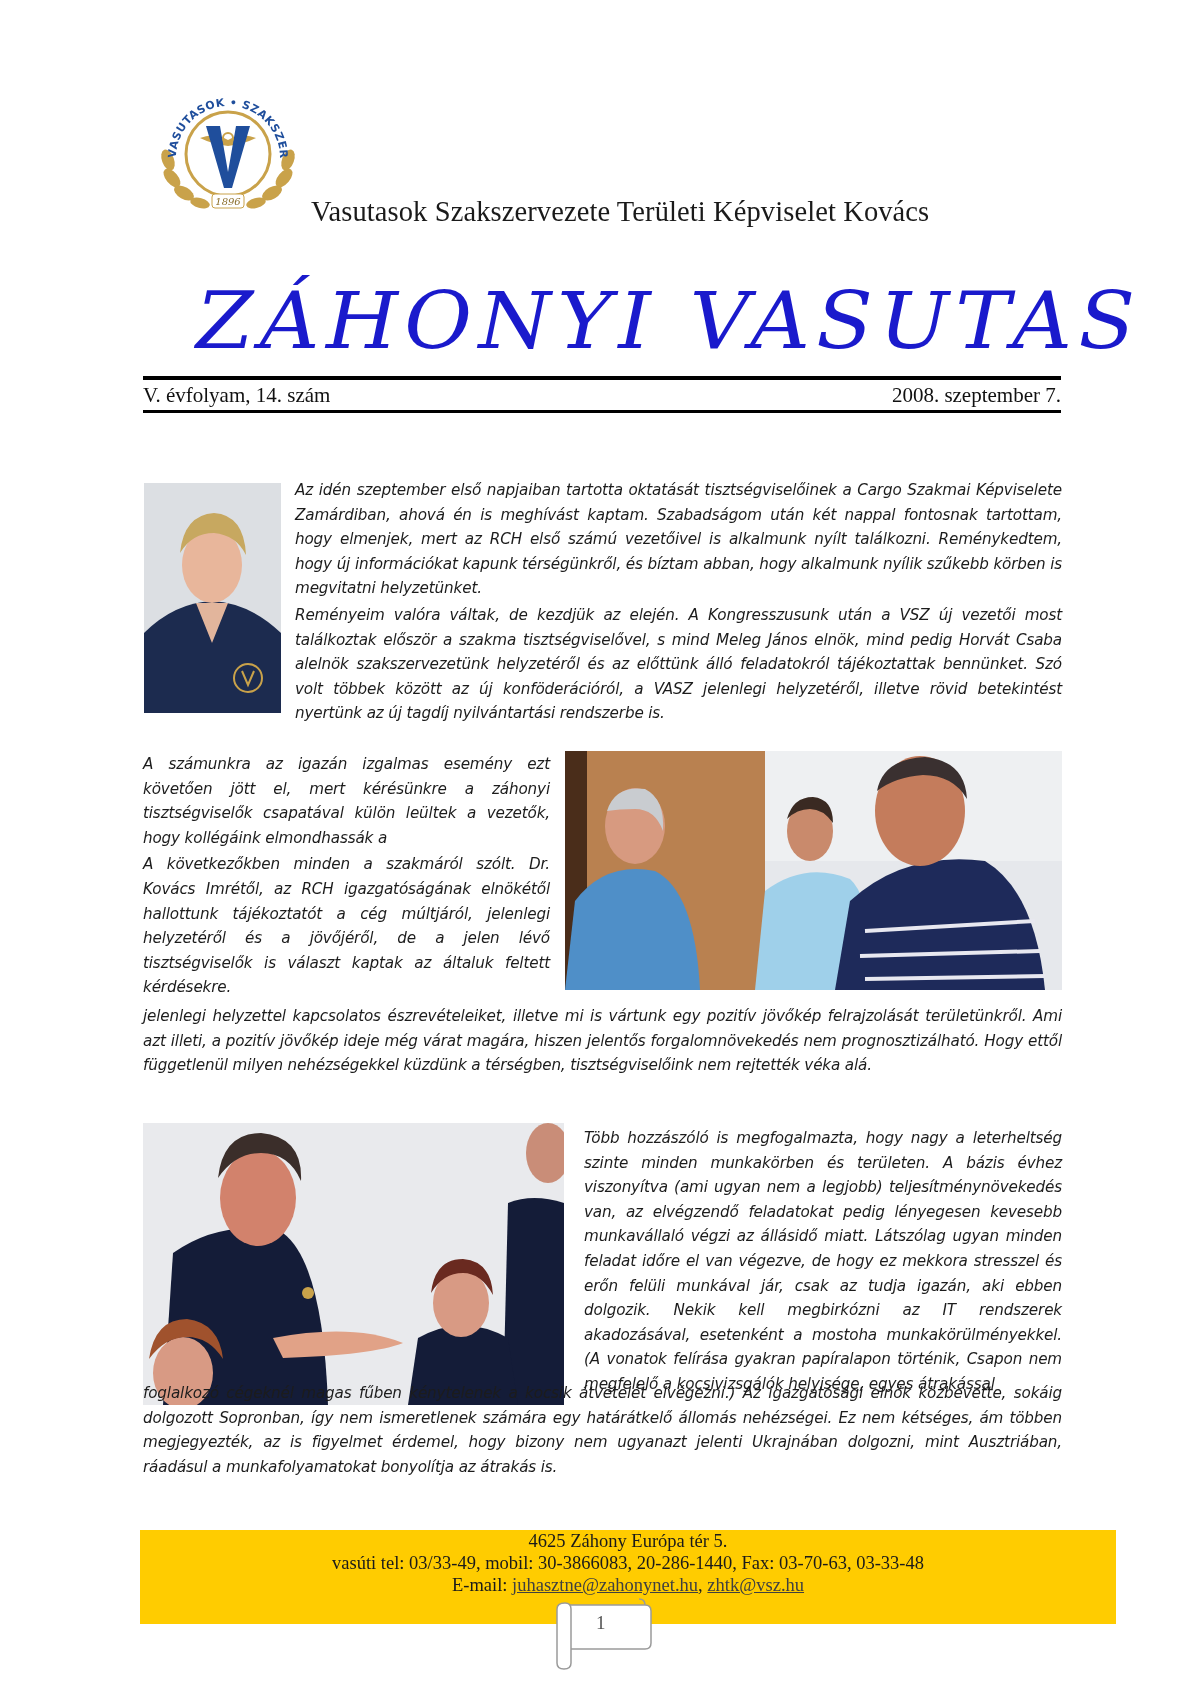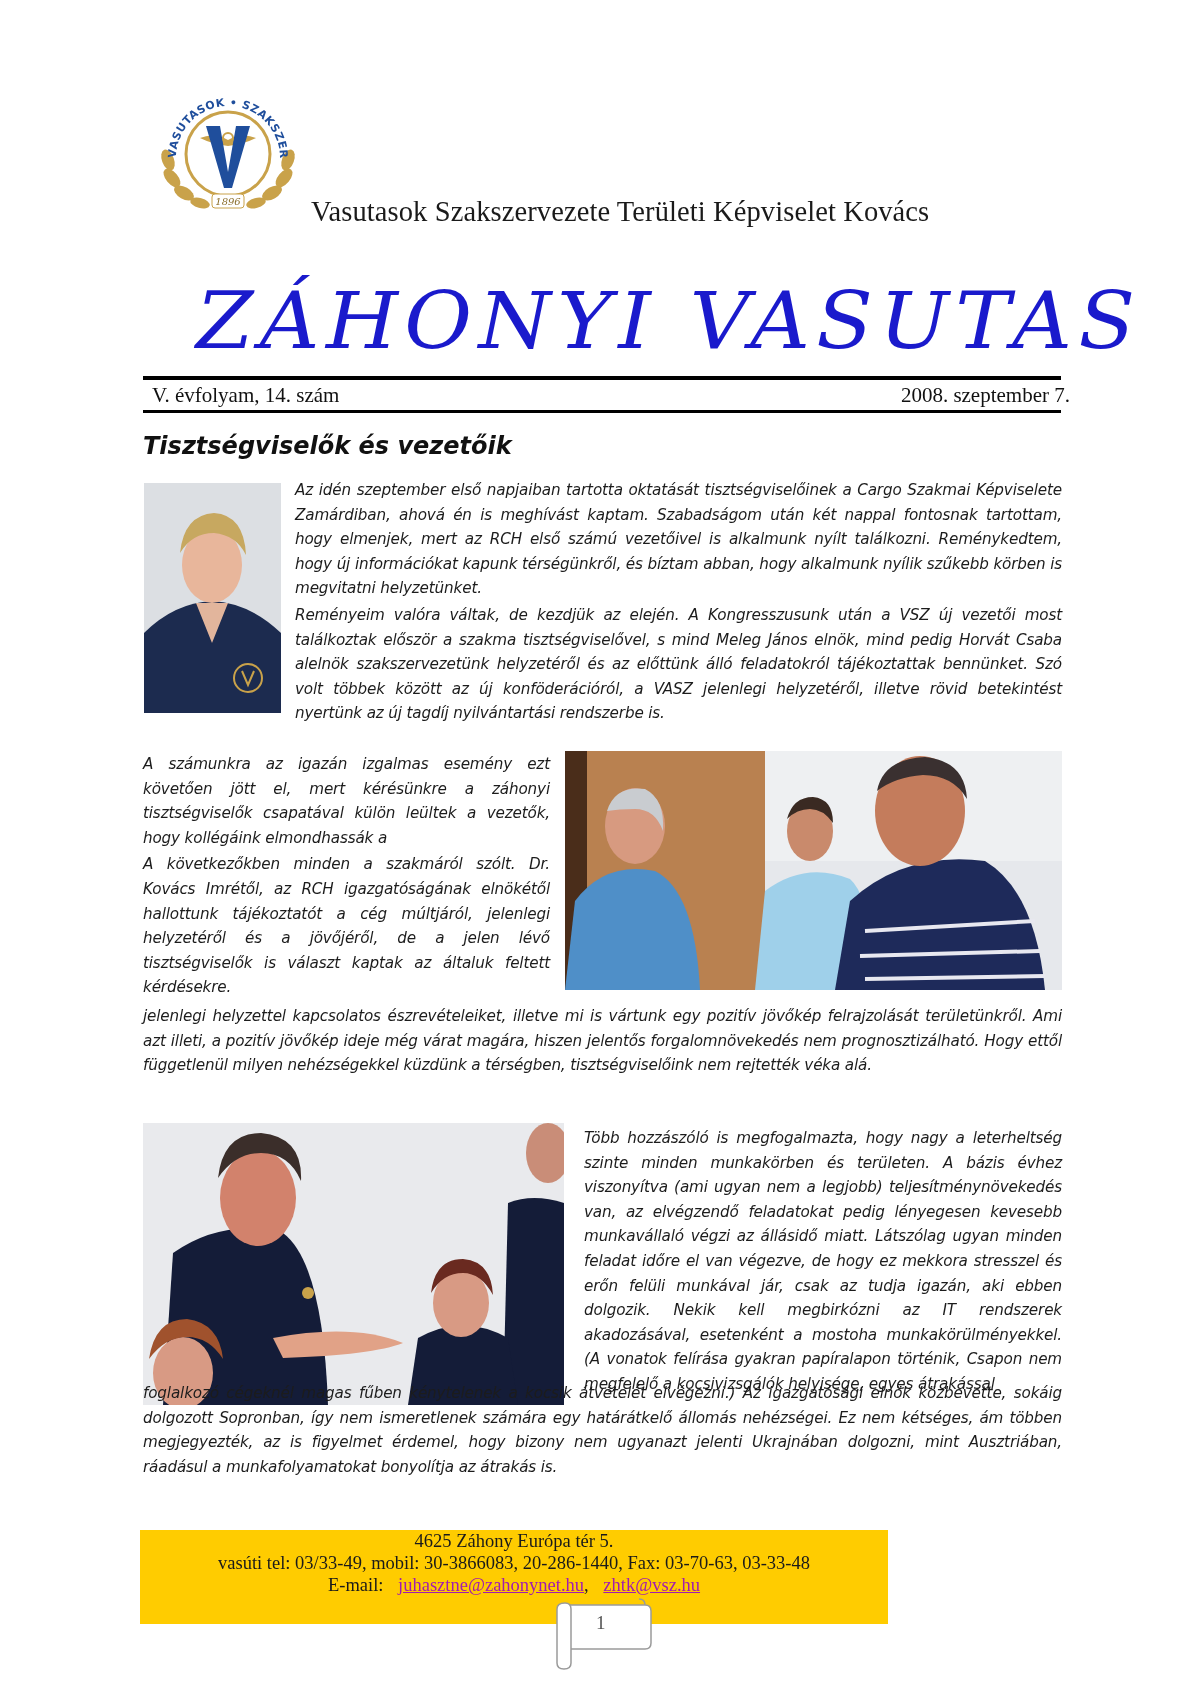--- a/index.html
+++ b/index.html
@@ -18,21 +18,21 @@
   .paper-title {
     position: absolute; left: 196px; top: 276px; width: 830px;
     font-family: "DejaVu Serif", serif; font-style: italic; font-weight: normal;
     font-size: 78px; color: #1a1acc; letter-spacing: 6px; white-space: nowrap;
     transform: scaleX(1.06); transform-origin: left top;
   }
   .rule-top { position: absolute; left: 143px; top: 376px; width: 918px; height: 4px; background: #000; }
   .issue-line {
     position: absolute; left: 143px; top: 381px; width: 918px; height: 28px;
     font-family: "Liberation Serif", serif; font-size: 21px; color: #111;
-    display: flex; justify-content: space-between; align-items: center; margin-left: 9px;
+    display: flex; justify-content: space-between; align-items: center;
   }
   .rule-bottom { position: absolute; left: 143px; top: 410px; width: 918px; height: 3px; background: #000; }
 
   
   .article-title {
     position: absolute; left: 143px; top: 432px;
     font-family: "DejaVu Sans", sans-serif; font-style: italic; font-weight: bold;
     font-size: 24px; color: #111; white-space: nowrap;
   }
   .body-text {
@@ -51,27 +51,27 @@
 
   
   .photo { position: absolute; overflow: hidden; }
   .photo-portrait { left: 144px; top: 483px; width: 137px; height: 230px; background: #d9dce0; }
   .photo-meeting1 { left: 565px; top: 751px; width: 497px; height: 239px; background: #e2e4e8; }
   .photo-meeting2 { left: 143px; top: 1123px; width: 421px; height: 282px; background: #e6e7ea; }
   .photo svg { display: block; width: 100%; height: 100%; }
 
   
   .footer {
-    position: absolute; left: 140px; top: 1530px; width: 748px; height: 94px;
+    position: absolute; left: 140px; top: 1530px; width: 976px; height: 94px;
     background: #ffcc00;
     font-family: "Liberation Serif", serif; font-size: 18.5px; color: #1a1a1a;
     text-align: center; line-height: 22px; padding-top: 0px;
   }
   .footer .line { display: block; white-space: nowrap; }
-  .footer a { color: #a21caf; text-decoration: underline; margin-left: 10px; }
+  .footer a { color: #404040; text-decoration: underline; }
   .page-number-scroll { position: absolute; left: 547px; top: 1595px; width: 108px; height: 76px; }
   .page-number {
     position: absolute; left: 596px; top: 1612px; font-family: "Liberation Serif", serif;
     font-size: 19px; color: #555;
   }
 </style>
 </head>
 <body>
 
 <div class="page">
@@ -109,21 +109,20 @@
   <div class="org-name">Vasutasok Szakszervezete Területi Képviselet Kovács</div>
   <div class="paper-title">ZÁHONYI VASUTAS</div>
 
   <div class="rule-top"></div>
   <div class="issue-line">
     <span>V. évfolyam, 14. szám</span>
     <span>2008. szeptember 7.</span>
   </div>
   <div class="rule-bottom"></div>
 
-  <h1 class="article-title">Tisztségviselők és vezetőik</h1>
 
   <div class="photo photo-portrait">
     <svg viewBox="0 0 137 230" preserveAspectRatio="none">
       <rect width="137" height="230" fill="#dcdfe3"></rect>
       <path d="M0 150 Q30 120 68 118 Q106 120 137 150 L137 230 L0 230 Z" fill="#1c2b4f"></path>
       <path d="M52 120 L68 160 L84 120 Z" fill="#e2b59c"></path>
       <ellipse cx="68" cy="82" rx="30" ry="38" fill="#e8b69b"></ellipse>
       <path d="M36 70 Q40 32 70 30 Q100 32 102 72 Q92 52 70 50 Q48 50 36 70 Z" fill="#c7a860"></path>
       <circle cx="104" cy="195" r="14" fill="none" stroke="#c9a24a" stroke-width="2"></circle>
       <path d="M98 188 L104 202 L110 188" fill="none" stroke="#c9a24a" stroke-width="2"></path>

